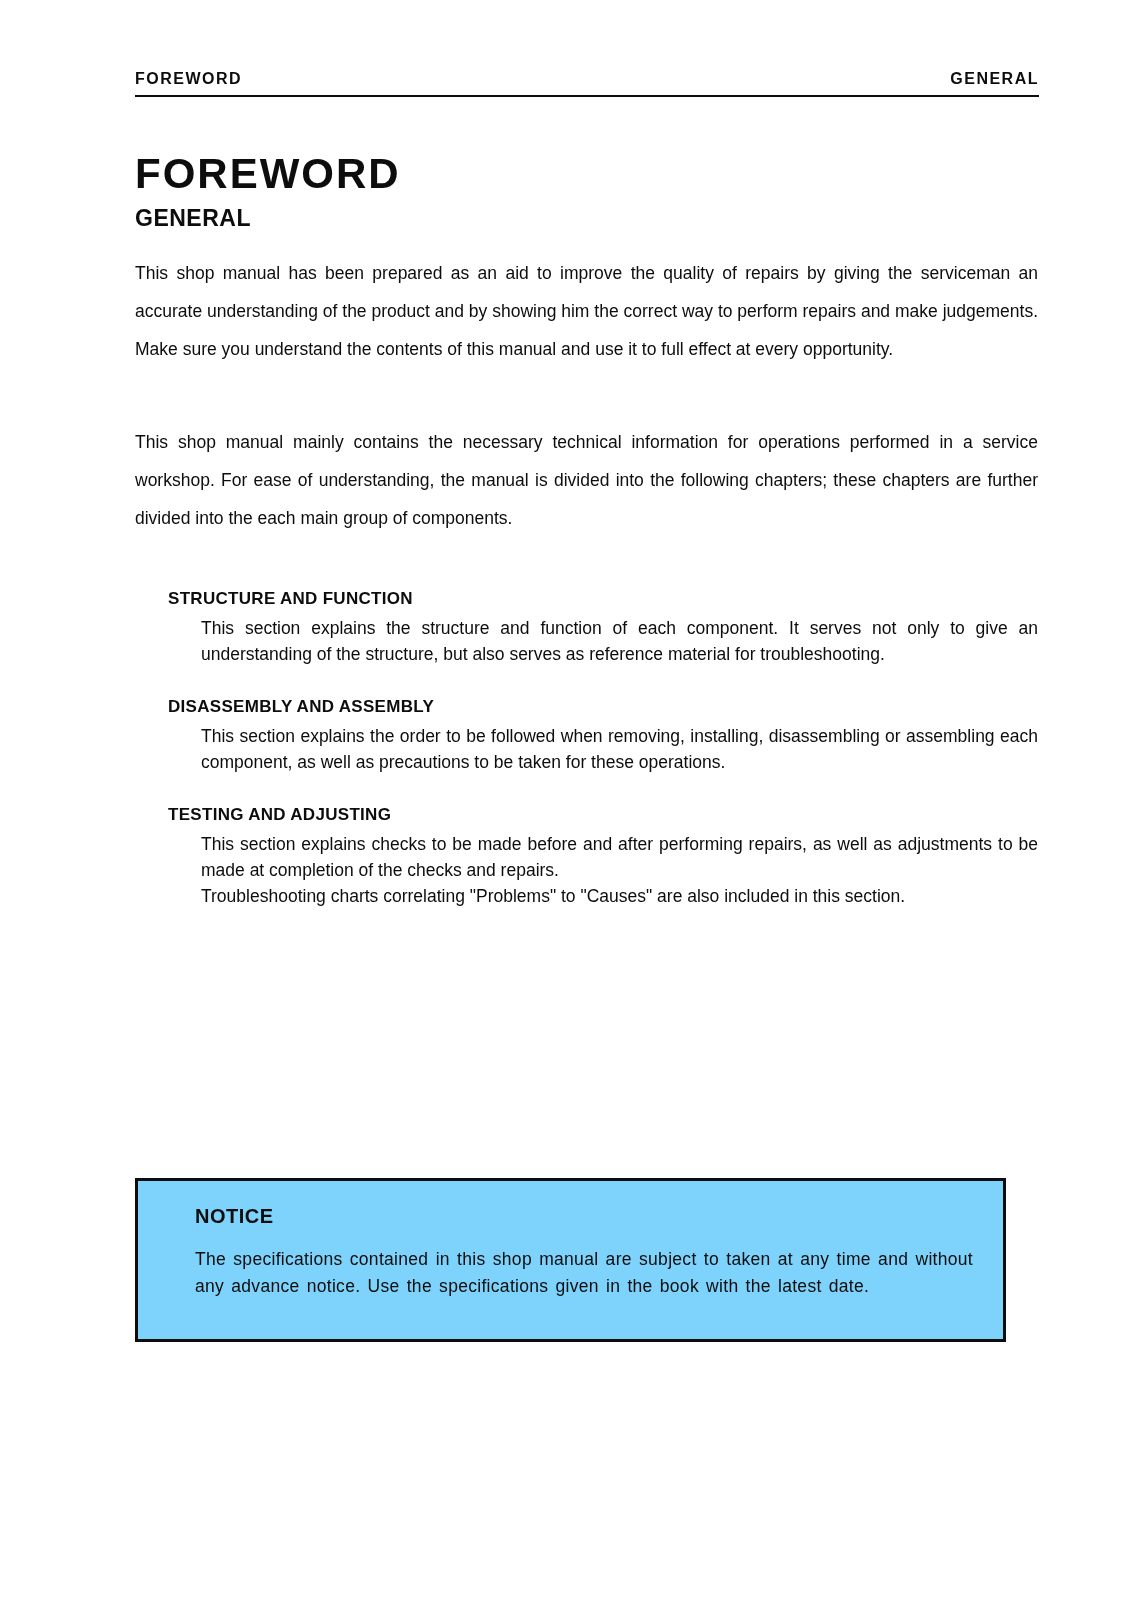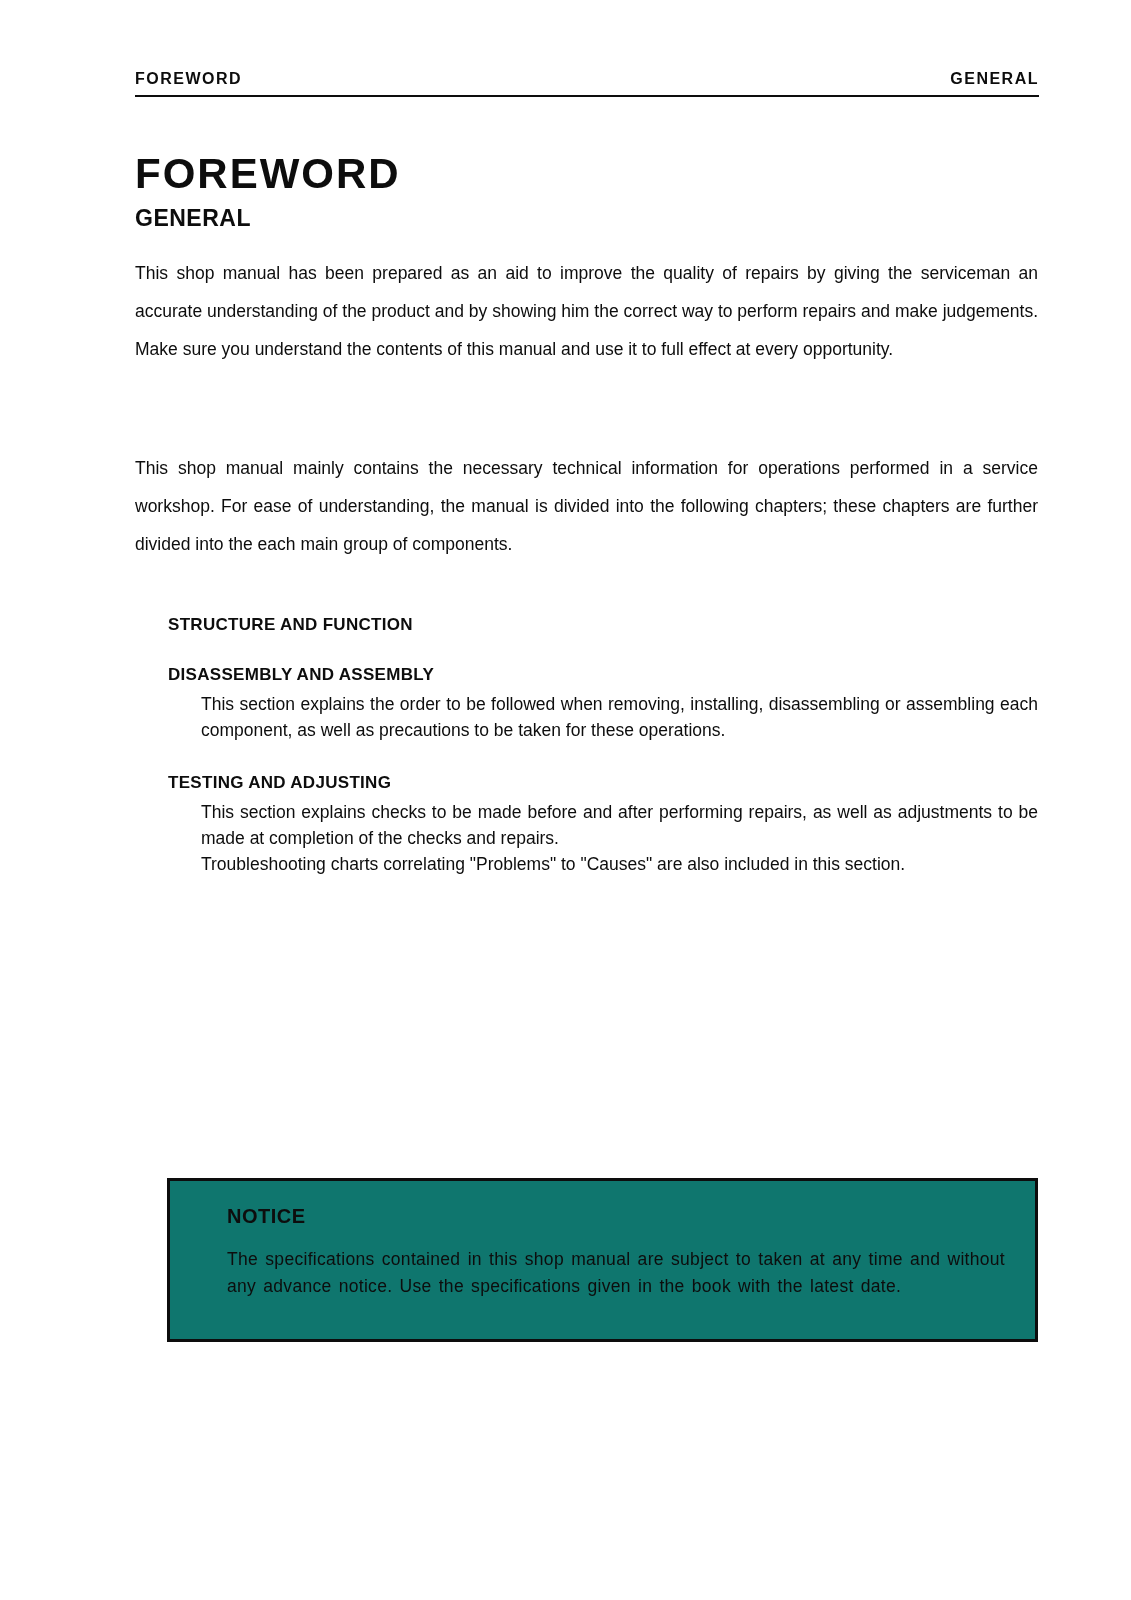--- a/index.html
+++ b/index.html
@@ -47,21 +47,21 @@
     font-weight: bold;
     letter-spacing: 0.5px;
   }
   p.intro {
     margin-top: 22px;
     font-size: 17.5px;
     line-height: 38px;
     text-align: justify;
   }
   p.intro.second {
-    margin-top: 81px;
+    margin-top: 55px;
   }
   .chapters {
     margin-top: 52px;
   }
   .chapter { margin-top: 30px; }
   .chapter:first-child { margin-top: 0; }
   .chapter h3 {
     margin-left: 33px;
     font-size: 17px;
     font-weight: bold;
@@ -76,22 +76,21 @@
   }
   .chapter p + p { margin-top: 0; }
   .notice-box {
     position: absolute;
     left: 135px;
     top: 1178px;
     width: 871px;
     min-height: 164px;
     border: 3px solid #0d0d0d;
     padding: 24px 30px 24px 57px;
-    background: #0f766e;
-    margin-left: 32px;
+    background: #7dd3fc;
   }
   .notice-box h3 {
     font-size: 20px;
     font-weight: bold;
     letter-spacing: 0.5px;
   }
   .notice-box p {
     margin-top: 18px;
     font-size: 17.5px;
     line-height: 27px;
@@ -123,20 +122,21 @@
     <h1 class="page-title">FOREWORD</h1>
     <h2 class="page-subtitle">GENERAL</h2>
 
     <p class="intro">This shop manual has been prepared as an aid to improve the quality of repairs by giving the serviceman an accurate understanding of the product and by showing him the correct way to perform repairs and make judgements. Make sure you understand the contents of this manual and use it to full effect at every opportunity.</p>
     <p class="intro second">This shop manual mainly contains the necessary technical information for operations performed in a service workshop. For ease of understanding, the manual is divided into the following chapters; these chapters are further divided into the each main group of components.</p>
 
     <div class="chapters">
 
       <section class="chapter">
         <h3>STRUCTURE AND FUNCTION</h3>
+        <p>This section explains the structure and function of each component. It serves not only to give an understanding of the structure, but also serves as reference material for troubleshooting.</p>
       </section>
 
       <section class="chapter">
         <h3>DISASSEMBLY AND ASSEMBLY</h3>
         <p>This section explains the order to be followed when removing, installing, disassembling or assembling each component, as well as precautions to be taken for these operations.</p>
       </section>
 
       <section class="chapter">
         <h3>TESTING AND ADJUSTING</h3>
         <p>This section explains checks to be made before and after performing repairs, as well as adjustments to be made at completion of the checks and repairs.</p>

